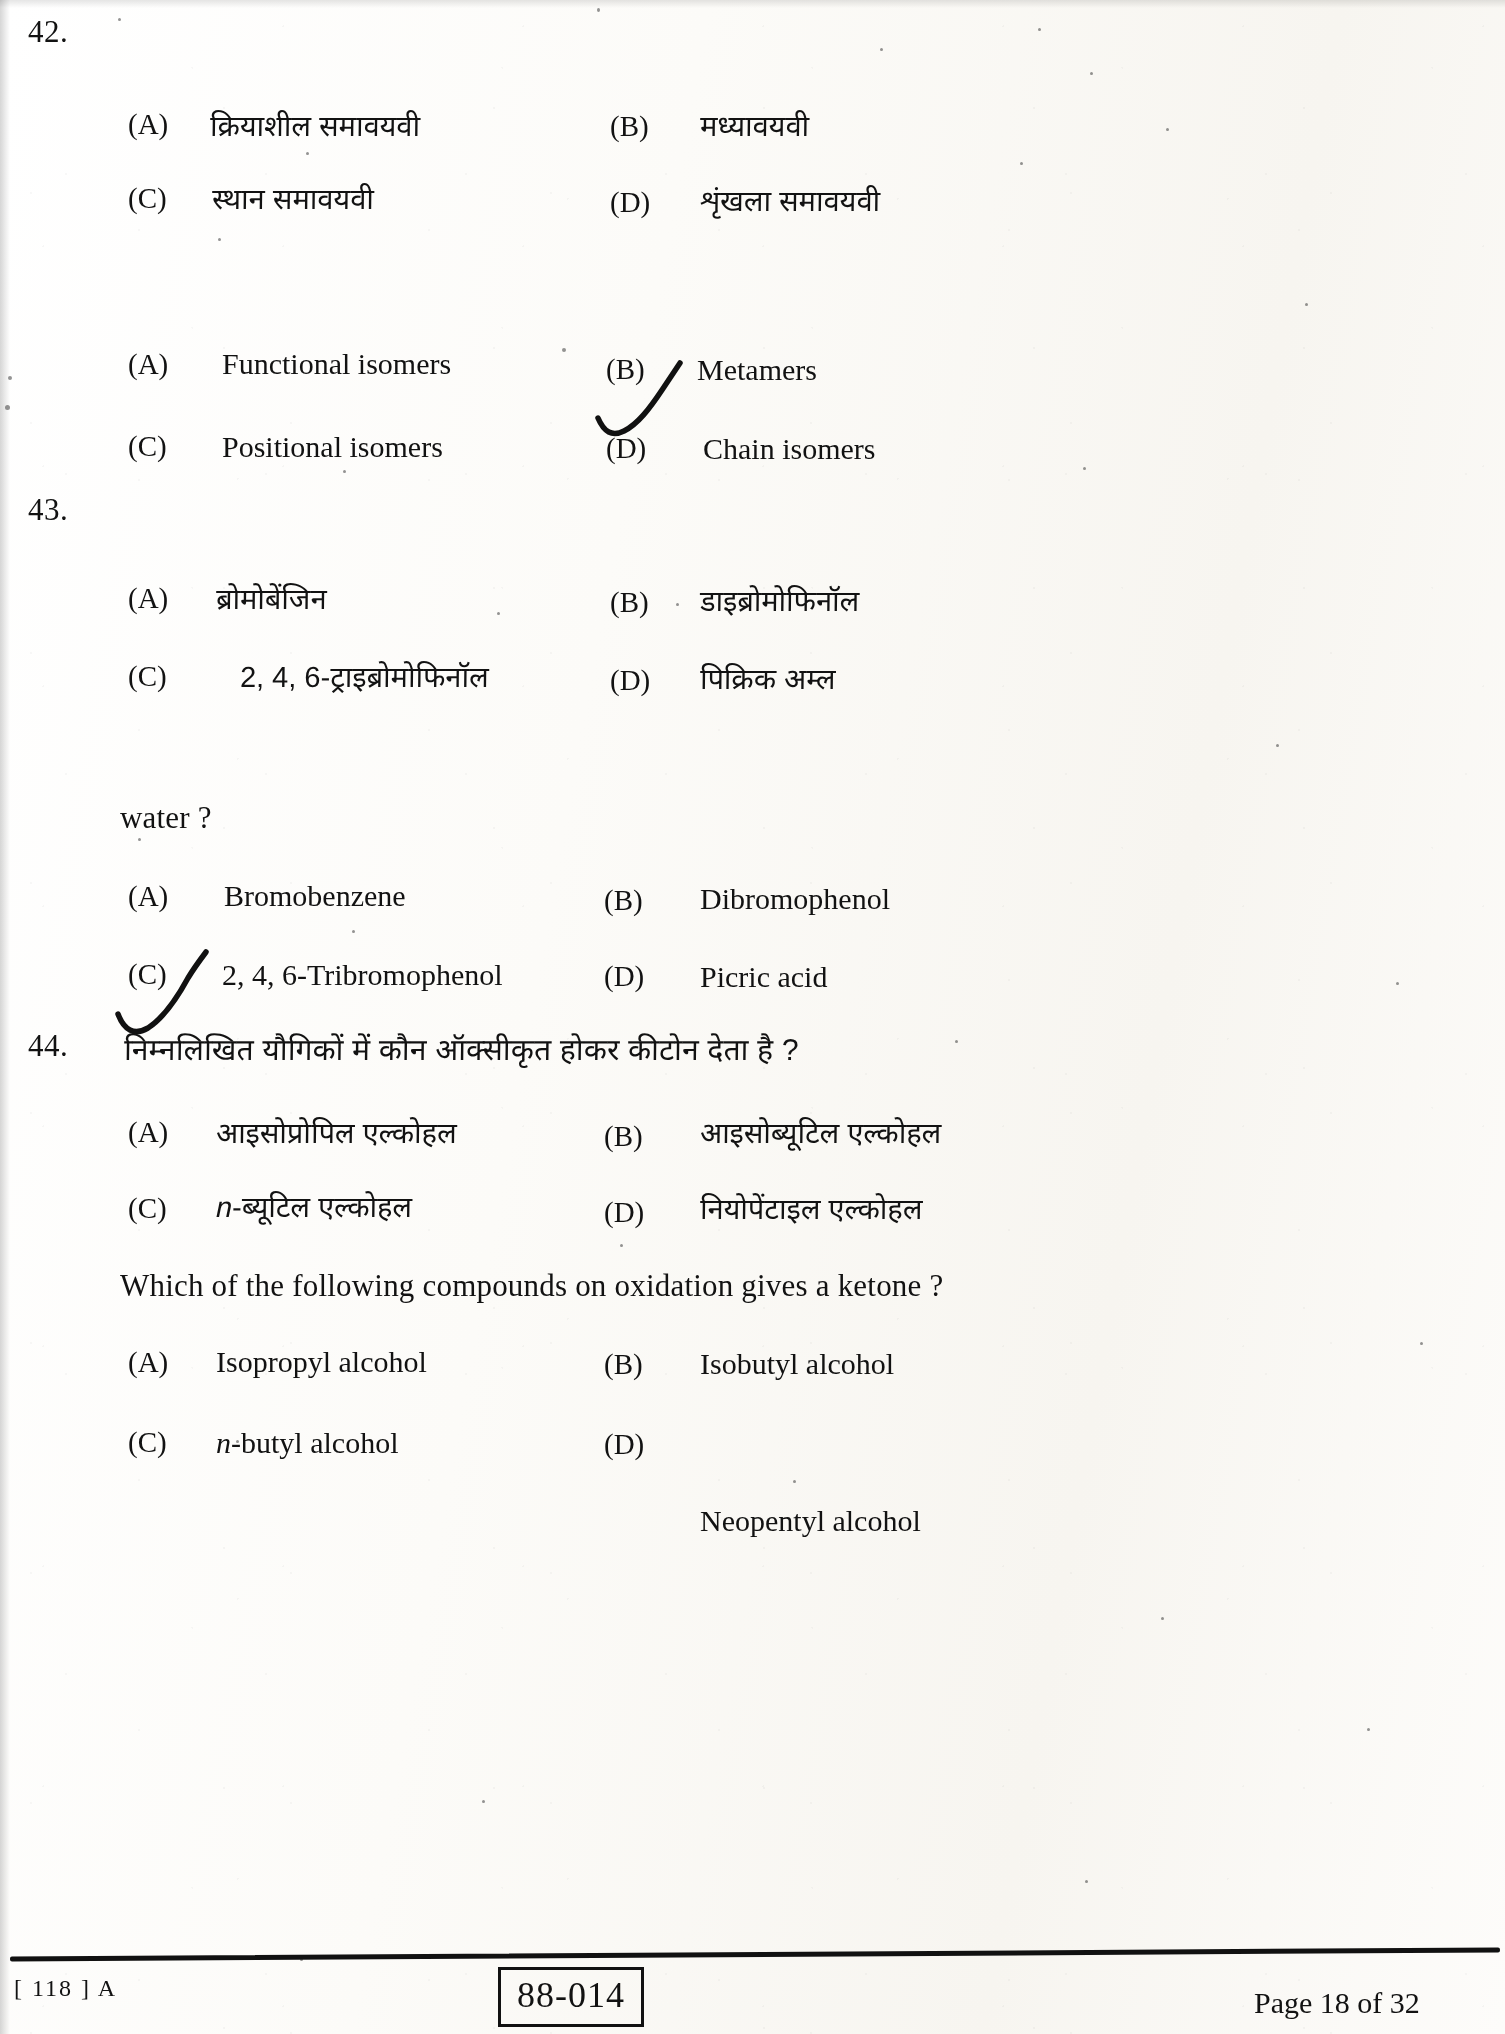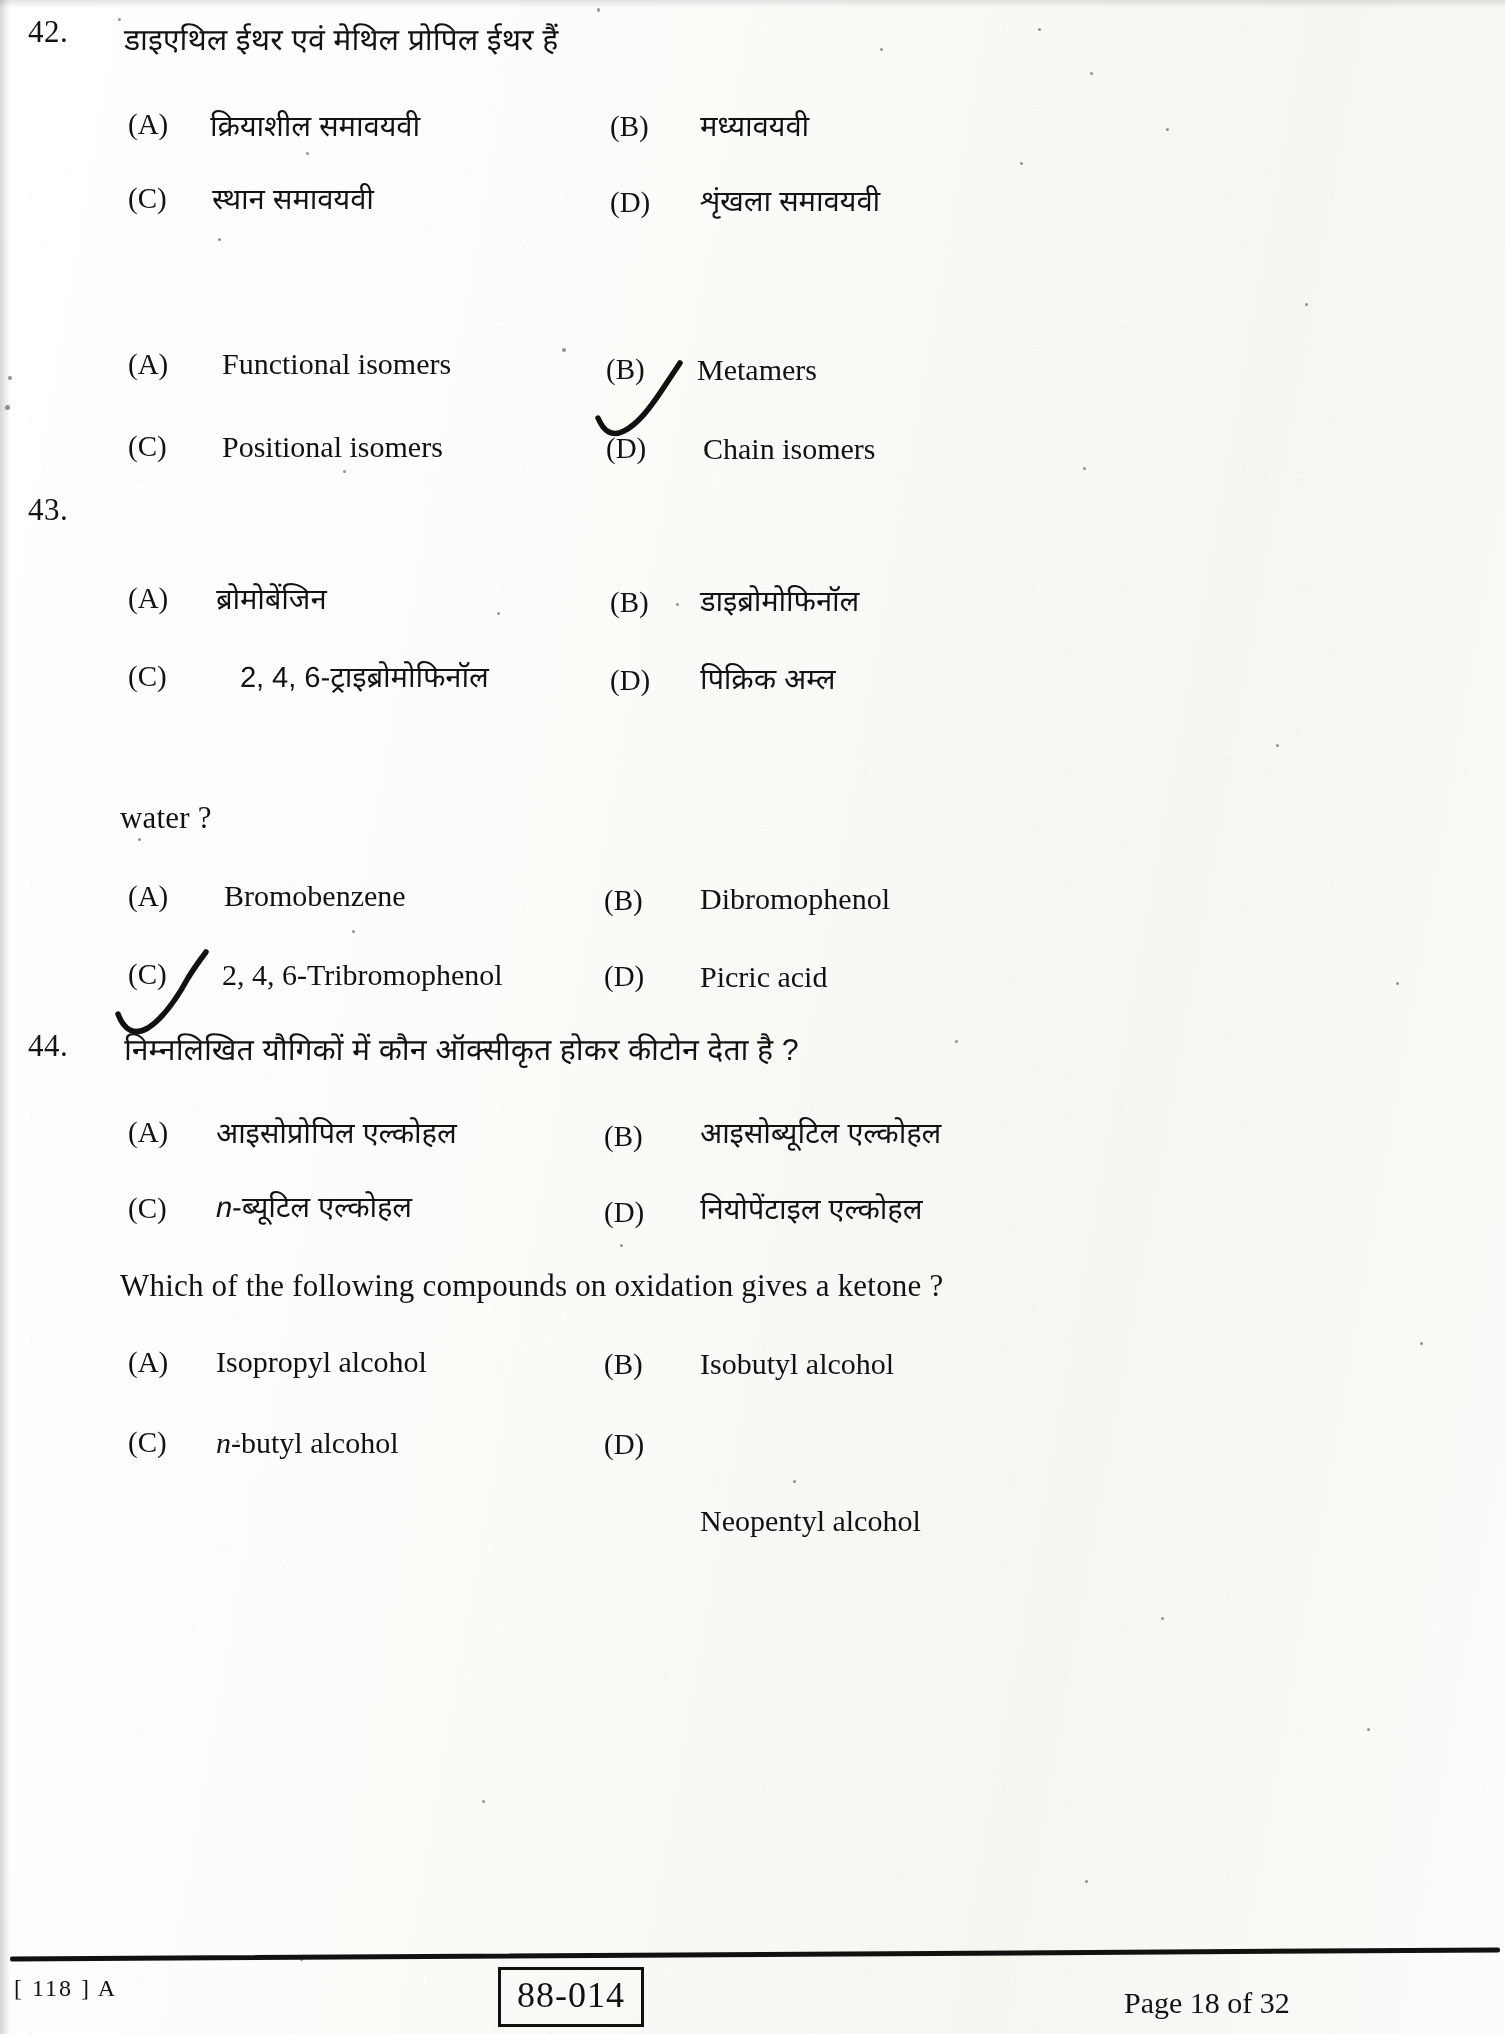--- a/index.html
+++ b/index.html
@@ -139,21 +139,20 @@
 <div class="speck" style="left:793px;top:1480px;width:3px;height:3px;"></div>
 <div class="speck" style="left:1161px;top:1617px;width:3px;height:3px;"></div>
 <div class="speck" style="left:1367px;top:1728px;width:3px;height:3px;"></div>
 <div class="speck" style="left:482px;top:1800px;width:3px;height:3px;"></div>
 <div class="speck" style="left:1085px;top:1880px;width:3px;height:3px;"></div>
 <div class="speck" style="left:300px;top:1958px;width:3px;height:3px;"></div>
 
 <div class="sheet">
 
   <div class="qnum" style="left:28px;top:14px;">42.</div>
-  <div class="qtext-hi" style="left:124px;top:18px;">डाइएथिल ईथर एवं मेथिल प्रोपिल ईथर हैं</div>
 
   <div class="optlabel" style="left:128px;top:108px;">(A)</div>
   <div class="opttext-hi" style="left:210px;top:105px;">क्रियाशील समावयवी</div>
   <div class="optlabel" style="left:610px;top:110px;">(B)</div>
   <div class="opttext-hi" style="left:700px;top:105px;">मध्यावयवी</div>
 
   <div class="optlabel" style="left:128px;top:182px;">(C)</div>
   <div class="opttext-hi" style="left:212px;top:178px;">स्थान समावयवी</div>
   <div class="optlabel" style="left:610px;top:186px;">(D)</div>
   <div class="opttext-hi" style="left:700px;top:180px;">शृंखला समावयवी</div>
@@ -224,15 +223,15 @@
   <div class="opttext-en" style="left:700px;top:1347px;">Isobutyl alcohol</div>
 
   <div class="optlabel" style="left:128px;top:1426px;">(C)</div>
   <div class="opttext-en" style="left:216px;top:1426px;"><i>n</i>-butyl alcohol</div>
   <div class="optlabel" style="left:604px;top:1428px;">(D)</div>
   <div class="opttext-en" style="left:700px;top:1504px;">Neopentyl alcohol</div>
 
   <div class="rule" style="left:10px;top:1952px;width:1490px;transform:rotate(-0.35deg);"></div>
   <div class="footer-left" style="left:14px;top:1975px;">[ 118 ] A</div>
   <div class="footer-code" style="left:498px;top:1967px;">88-014</div>
-  <div class="footer-right" style="left:1124px;top:1986px;">Page 18 of 32</div>
+  <div class="footer-right" style="left:1254px;top:1986px;">Page 18 of 32</div>
 
 </div>
 
 </body></html>

